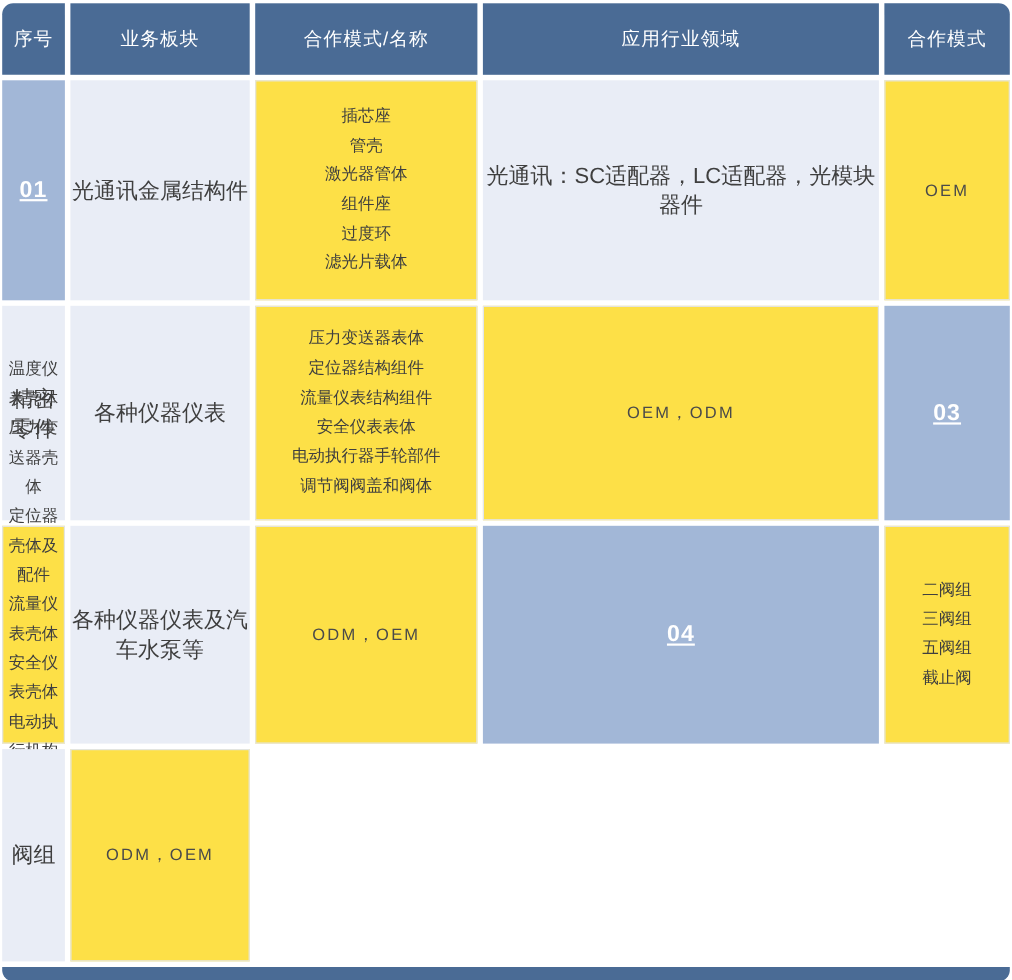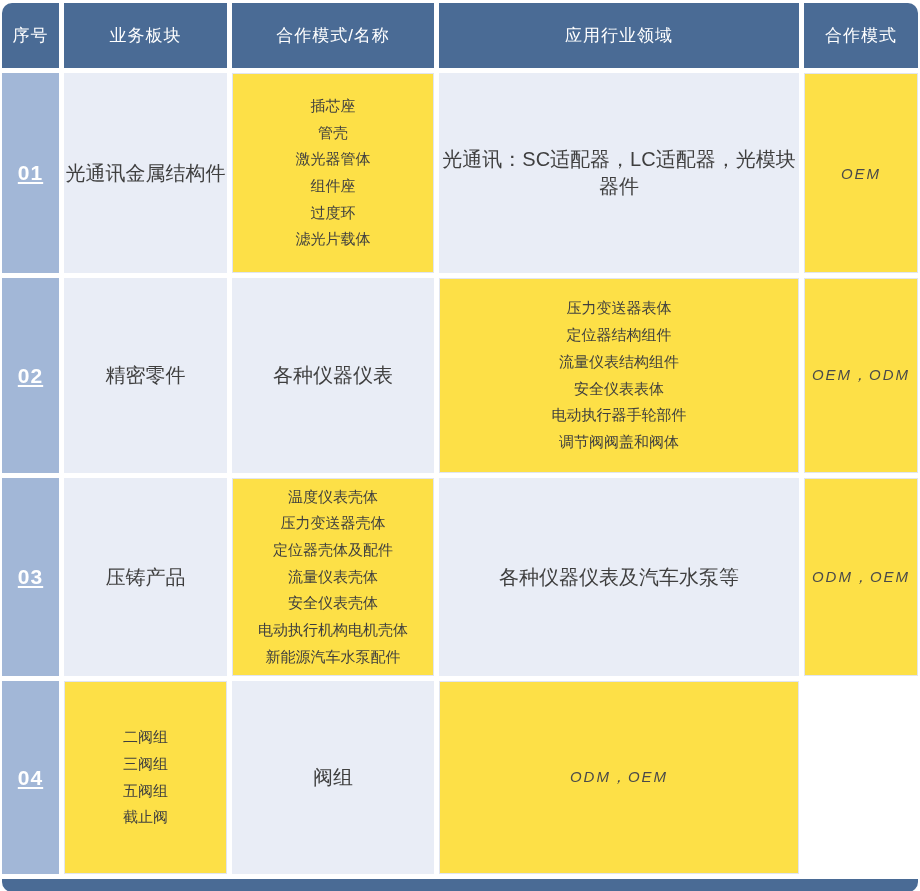--- a/index.html
+++ b/index.html
@@ -55,21 +55,20 @@
     color: #3f3f3f;
     font-size: 15px;
   }
   .products {
     white-space: pre-line;
     line-height: 1.78;
   }
   .coop {
     color: #4a4a4a;
     letter-spacing: 2px;
-    font-style: italic;
   }
   .bottom-bar {
     height: 13px;
     margin-top: 5px;
     background: var(--header-bg, #4a6b95);
     border-radius: 0 0 10px 10px;
   }
 </style>
 </head>
 <body>
@@ -87,33 +86,31 @@
     <div class="cell tint">光通讯金属结构件</div>
     <div class="cell plain products">插芯座
 管壳
 激光器管体
 组件座
 过度环
 滤光片载体</div>
     <div class="cell tint">光通讯：SC适配器，LC适配器，光模块器件</div>
     <div class="cell plain coop">OEM</div>
 
-    <div class="cell num">02</div>
     <div class="cell tint">精密零件</div>
     <div class="cell tint">各种仪器仪表</div>
     <div class="cell plain products">压力变送器表体
 定位器结构组件
 流量仪表结构组件
 安全仪表表体
 电动执行器手轮部件
 调节阀阀盖和阀体</div>
     <div class="cell plain coop">OEM，ODM</div>
 
     <div class="cell num">03</div>
-    <div class="cell tint">压铸产品</div>
     <div class="cell plain products">温度仪表壳体
 压力变送器壳体
 定位器壳体及配件
 流量仪表壳体
 安全仪表壳体
 电动执行机构电机壳体
 新能源汽车水泵配件</div>
     <div class="cell tint">各种仪器仪表及汽车水泵等</div>
     <div class="cell plain coop">ODM，OEM</div>
 

